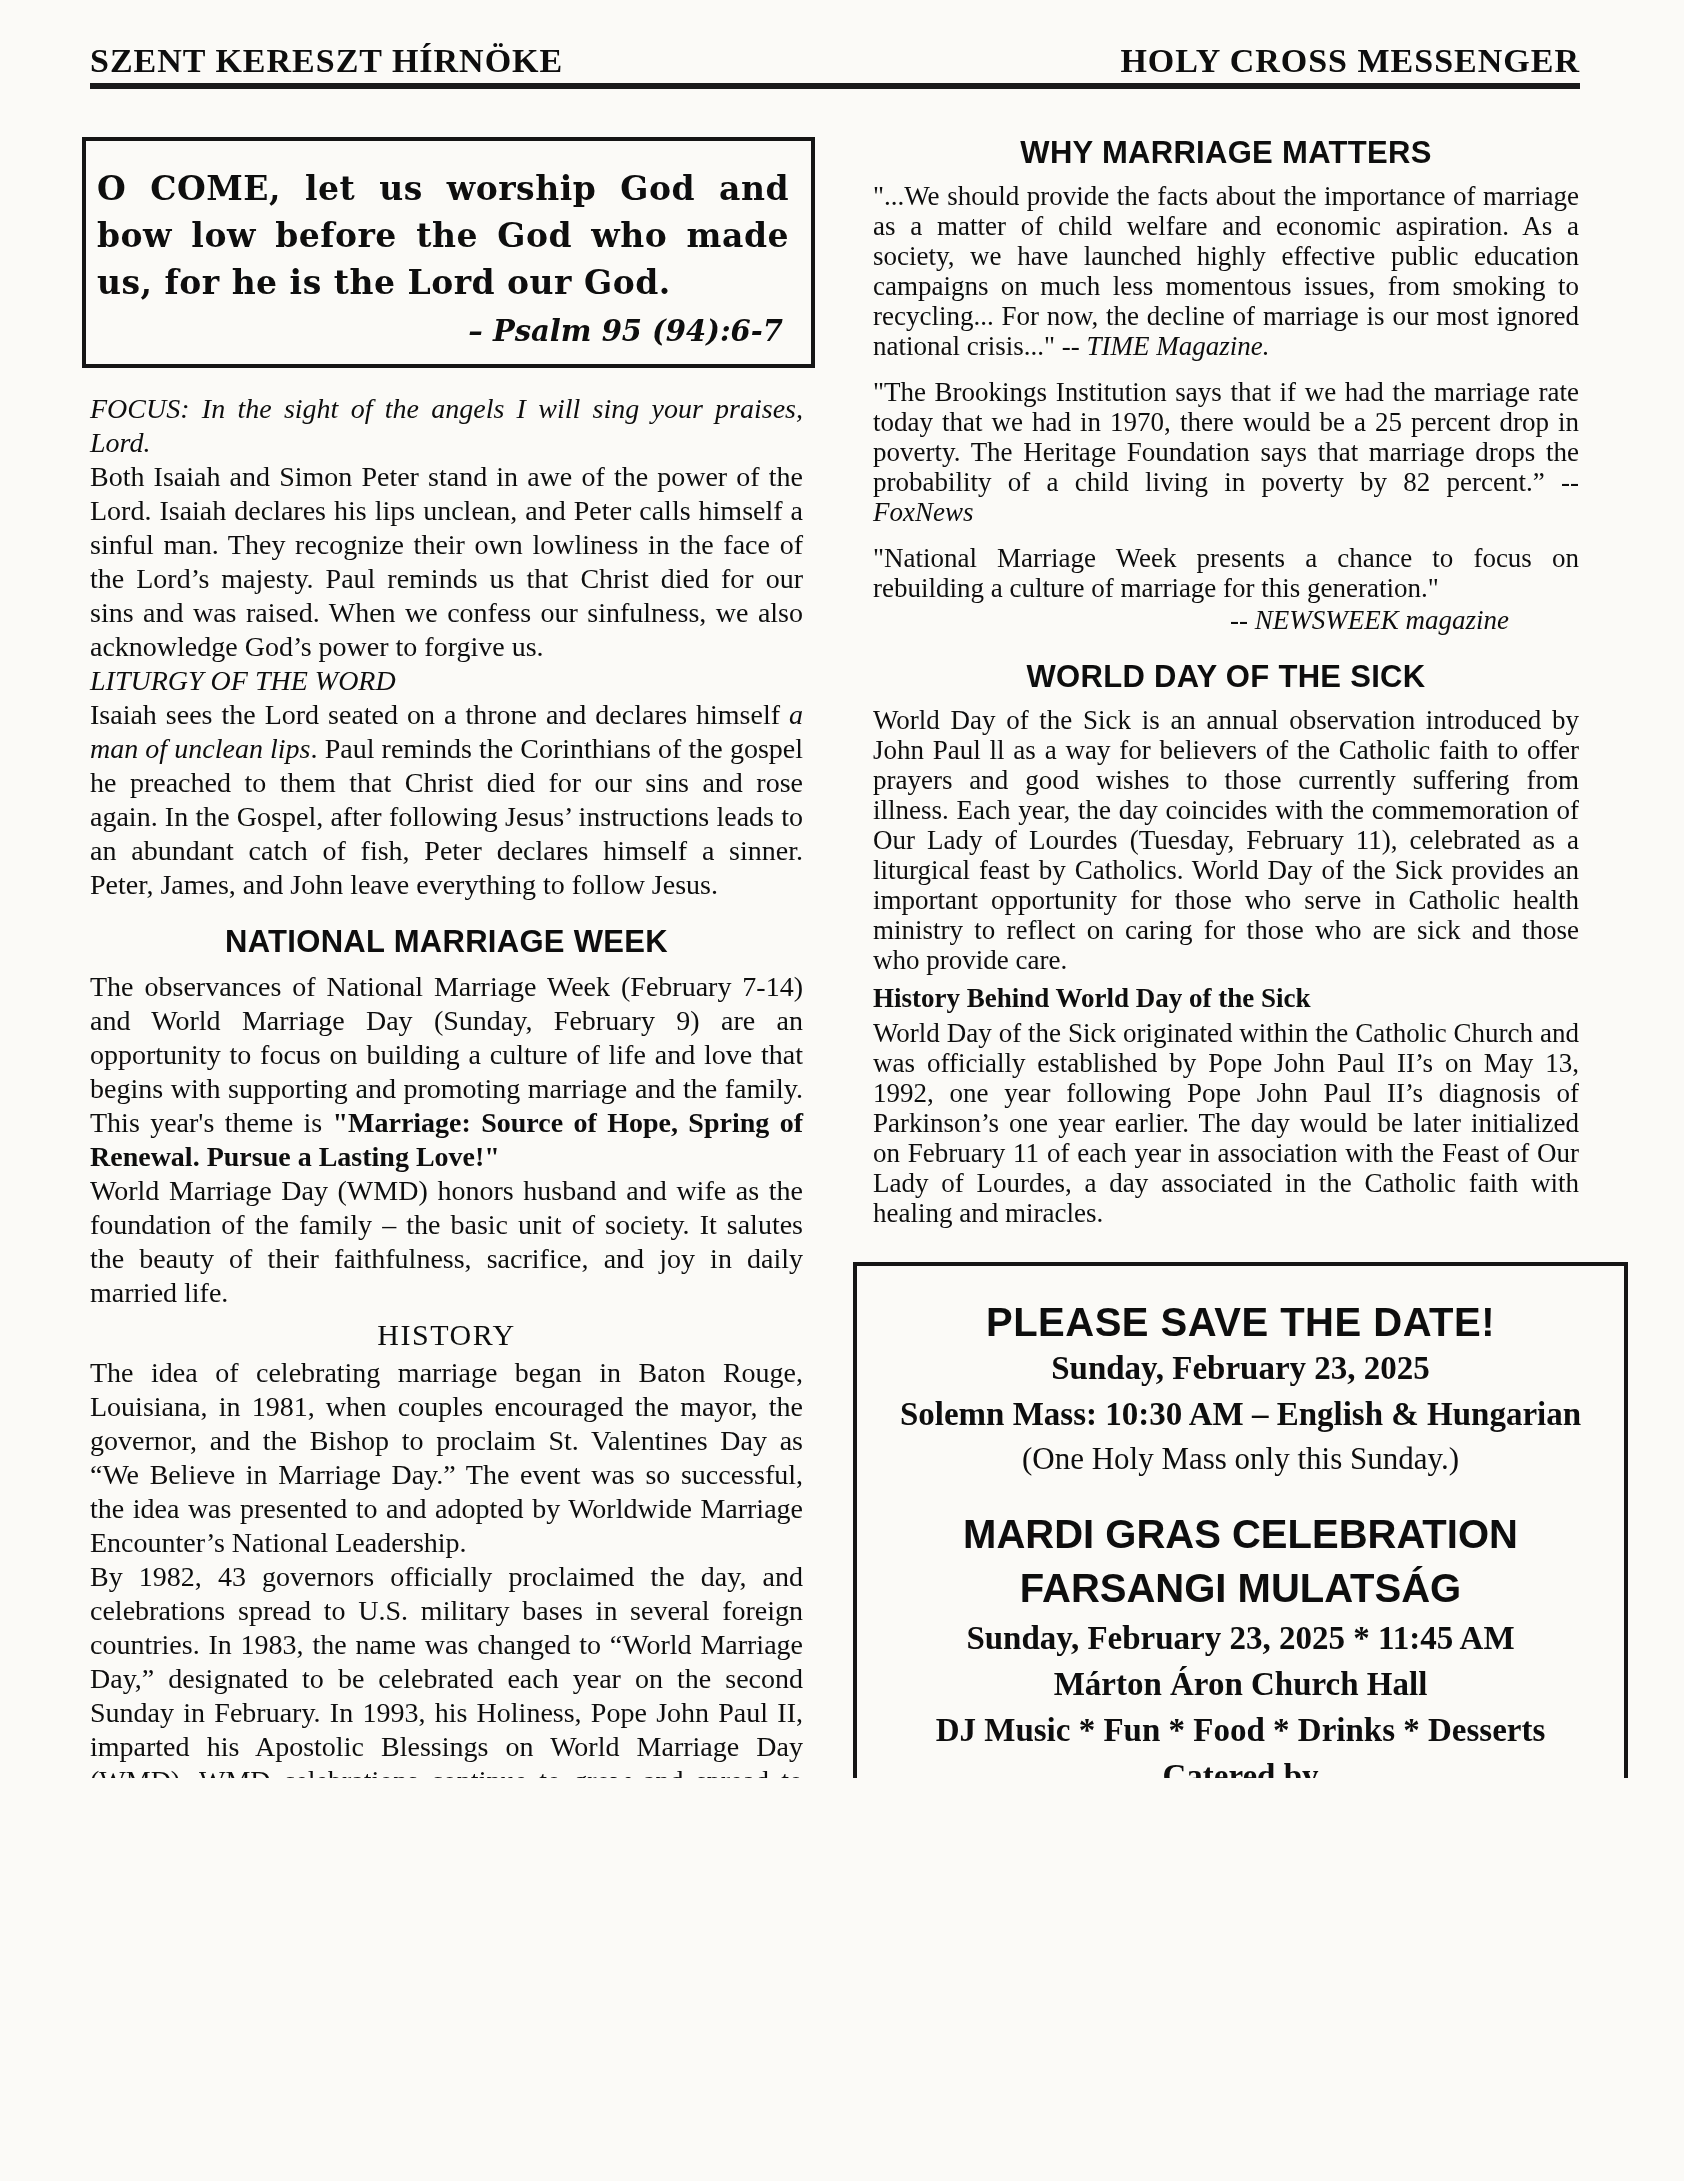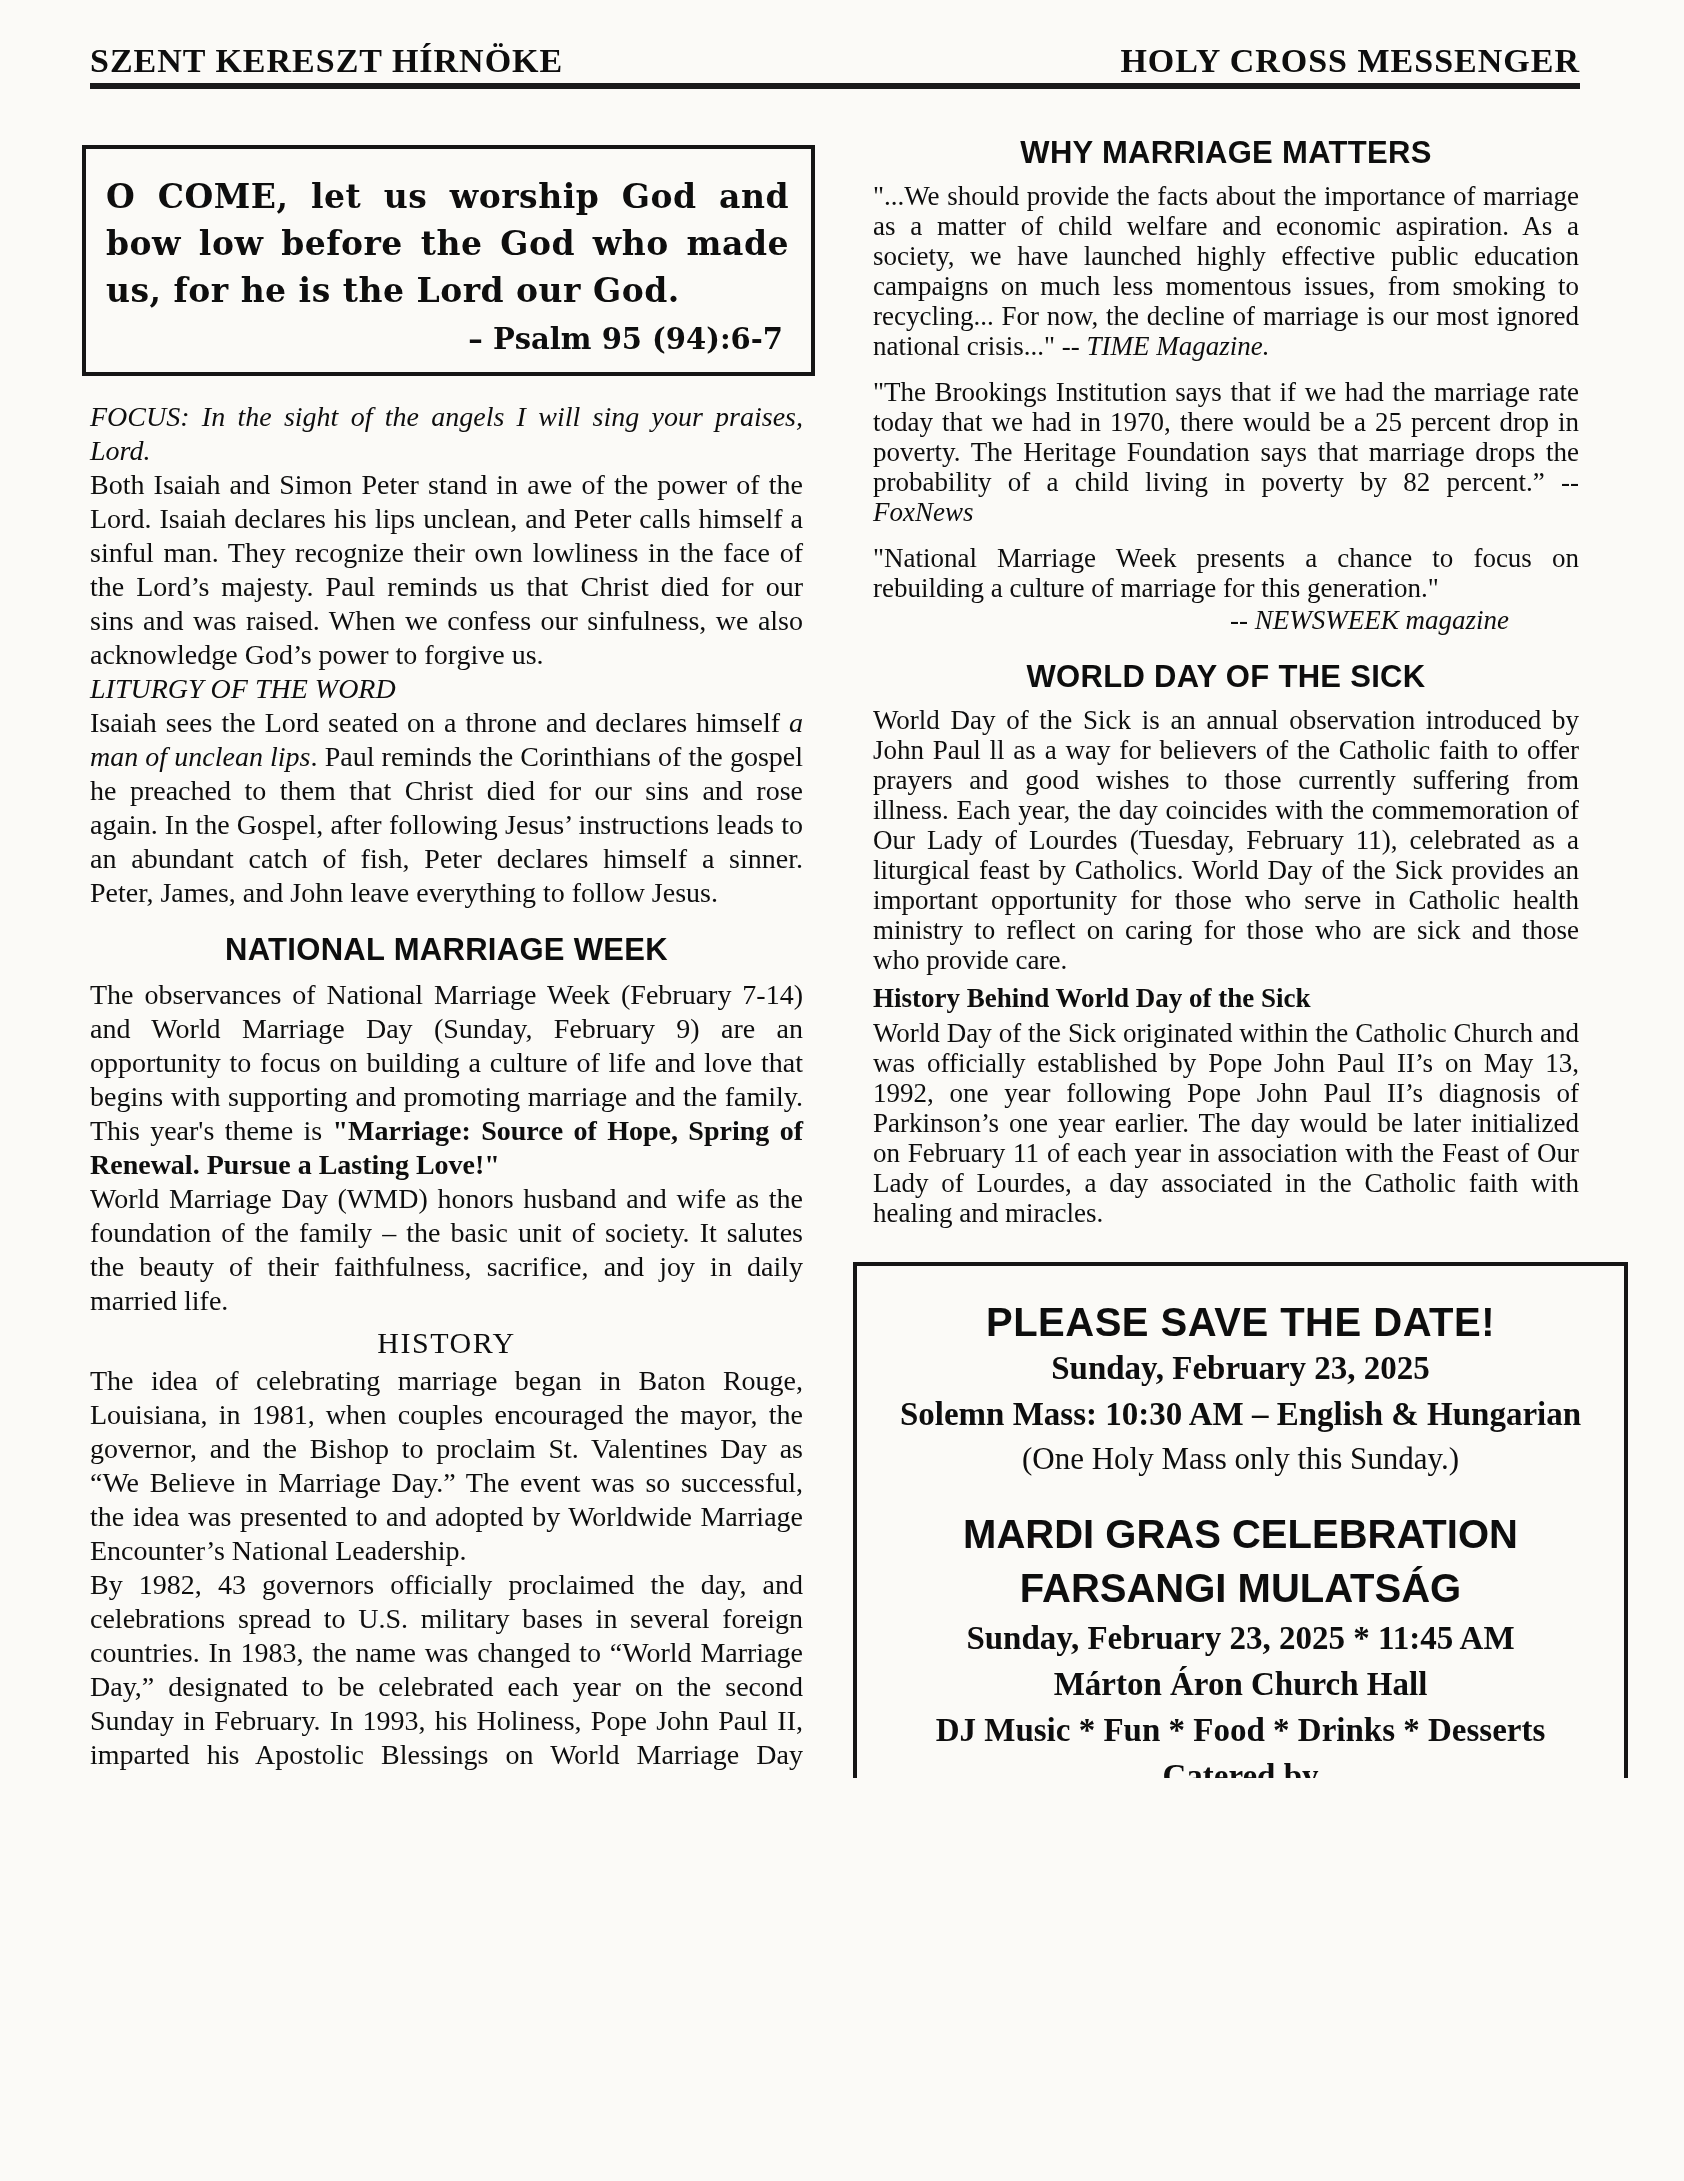--- a/index.html
+++ b/index.html
@@ -34,24 +34,24 @@
   .body-r { font-size:27px; line-height:30px; text-align:justify; }
   .quote { margin-bottom:16px; }
   .it { font-style:italic; }
   .bd { font-weight:700; }
   .focus { font-style:italic; }
   .liturgy-head { font-style:italic; font-size:28px; line-height:34px; }
   .newsweek-attr { font-style:italic; font-size:27px; line-height:34px; text-align:right;
     padding-right:70px; margin-bottom:6px; }
 
   
-  .psalm-box { border:4px solid #151515; margin:16px -12px 24px -8px; padding:24px 22px 16px 20px; }
+  .psalm-box { border:4px solid #151515; margin:8px -12px 24px -8px; padding:24px 22px 16px 11px; }
   .psalm-text { font-family:"DejaVu Serif", serif; font-weight:700; font-size:33px;
     line-height:47px; text-align:justify; letter-spacing:0.5px; }
-  .psalm-attr { font-family:"DejaVu Serif", serif; font-weight:700; 
+  .psalm-attr { font-family:"DejaVu Serif", serif; font-weight:700; font-style:italic;
     font-size:29px; text-align:right; margin-top:8px; padding-right:6px; }
 
   
   .save-box { border:4px solid #151515; margin:34px -49px 0 -20px; padding:34px 26px 28px;
     text-align:center; }
   .save-title { font-family:"Liberation Sans", sans-serif; font-weight:700; font-size:40px;
     letter-spacing:0.5px; }
   .save-line { font-weight:700; font-size:33px; line-height:46px; }
   .save-note { font-size:31px; line-height:44px; }
   .save-event { font-family:"Liberation Sans", sans-serif; font-weight:700; font-size:40px;

